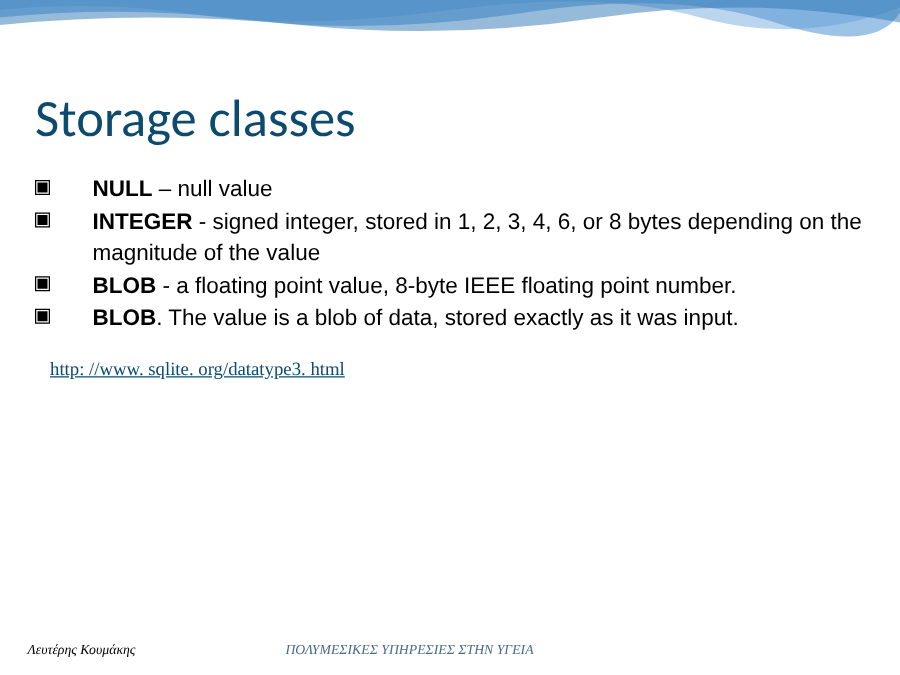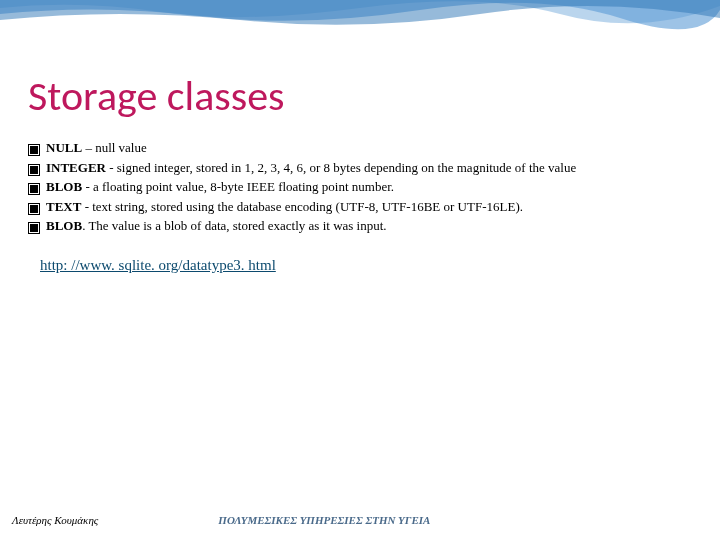--- a/index.html
+++ b/index.html
@@ -15,35 +15,36 @@
     position: absolute;
     top: 0;
     left: 0;
     width: 720px;
     height: 45px;
   }
   .slide-title {
     font-family: Calibri, Arial, sans-serif;
     font-size: 42px;
     font-weight: 400;
-    color: #be185d;
+    color: #0c4a6e;
     padding: 70px 28px 10px 28px;
     letter-spacing: 0px;
   }
   .content {
     padding: 8px 28px 0 28px;
   }
   .bullet-item {
     display: flex;
     align-items: flex-start;
     margin-bottom: 2px;
-    font-family: Liberation Serif, serif;
-    font-size: 13px;
+    font-family: Liberation Sans, sans-serif;
+    font-size: 18px;
     color: #000;
     line-height: 1.35;
+    gap: 28px;
   }
   .bullet-box {
     display: inline-block;
     width: 12px;
     height: 12px;
     border: 1.5px solid #000;
     margin-right: 6px;
     margin-top: 5px;
     flex-shrink: 0;
     position: relative;
@@ -70,27 +71,27 @@
   .footer {
     position: absolute;
     bottom: 14px;
     left: 0;
     width: 720px;
     display: flex;
     font-family: Georgia, serif;
     font-size: 11px;
   }
   .footer-left {
-    padding-left: 12px;
+    padding-left: 22px;
     font-style: italic;
     color: #000;
   }
   .footer-center {
     padding-left: 120px;
-    font-weight: bold;
+    font-weight: normal;
     font-style: italic;
     color: #4a6a8a;
   }
 </style>
 </head>
 <body>
 
 <svg class="wave-decoration" viewBox="0 0 720 45" preserveAspectRatio="none">
   <path d="M0,8 Q80,0 160,12 T360,8 T560,14 T720,6 L720,0 L0,0 Z" fill="#9dc3e6" opacity="0.7"></path>
   <path d="M0,14 Q100,4 200,16 T420,10 T620,18 T720,10 L720,0 L0,0 Z" fill="#5b9bd5" opacity="0.6"></path>
@@ -107,24 +108,20 @@
   <div class="bullet-item">
     <span class="bullet-box"></span>
     <span class="bullet-text"><span class="bold">INTEGER</span><span> - signed integer, stored in 1, 2, 3, 4, 6, or 8 bytes depending on the magnitude of the value</span></span>
   </div>
   <div class="bullet-item">
     <span class="bullet-box"></span>
     <span class="bullet-text"><span class="bold">BLOB</span><span> - a floating point value,  8-byte IEEE floating point number.</span></span>
   </div>
   <div class="bullet-item">
     <span class="bullet-box"></span>
-    <span class="bullet-text"><span class="bold">TEXT</span><span> - text string, stored using the database encoding (UTF-8, UTF-16BE or UTF-16LE).</span></span>
-  </div>
-  <div class="bullet-item">
-    <span class="bullet-box"></span>
     <span class="bullet-text"><span class="bold">BLOB</span><span>. The value is a blob of data, stored exactly as it was input.</span></span>
   </div>
 </div>
 
 <div class="note">
   <span class="note-link">http: //www. sqlite. org/datatype3. html</span>
 </div>
 
 <div class="footer">
   <div class="footer-left">Λευτέρης Κουμάκης</div>

